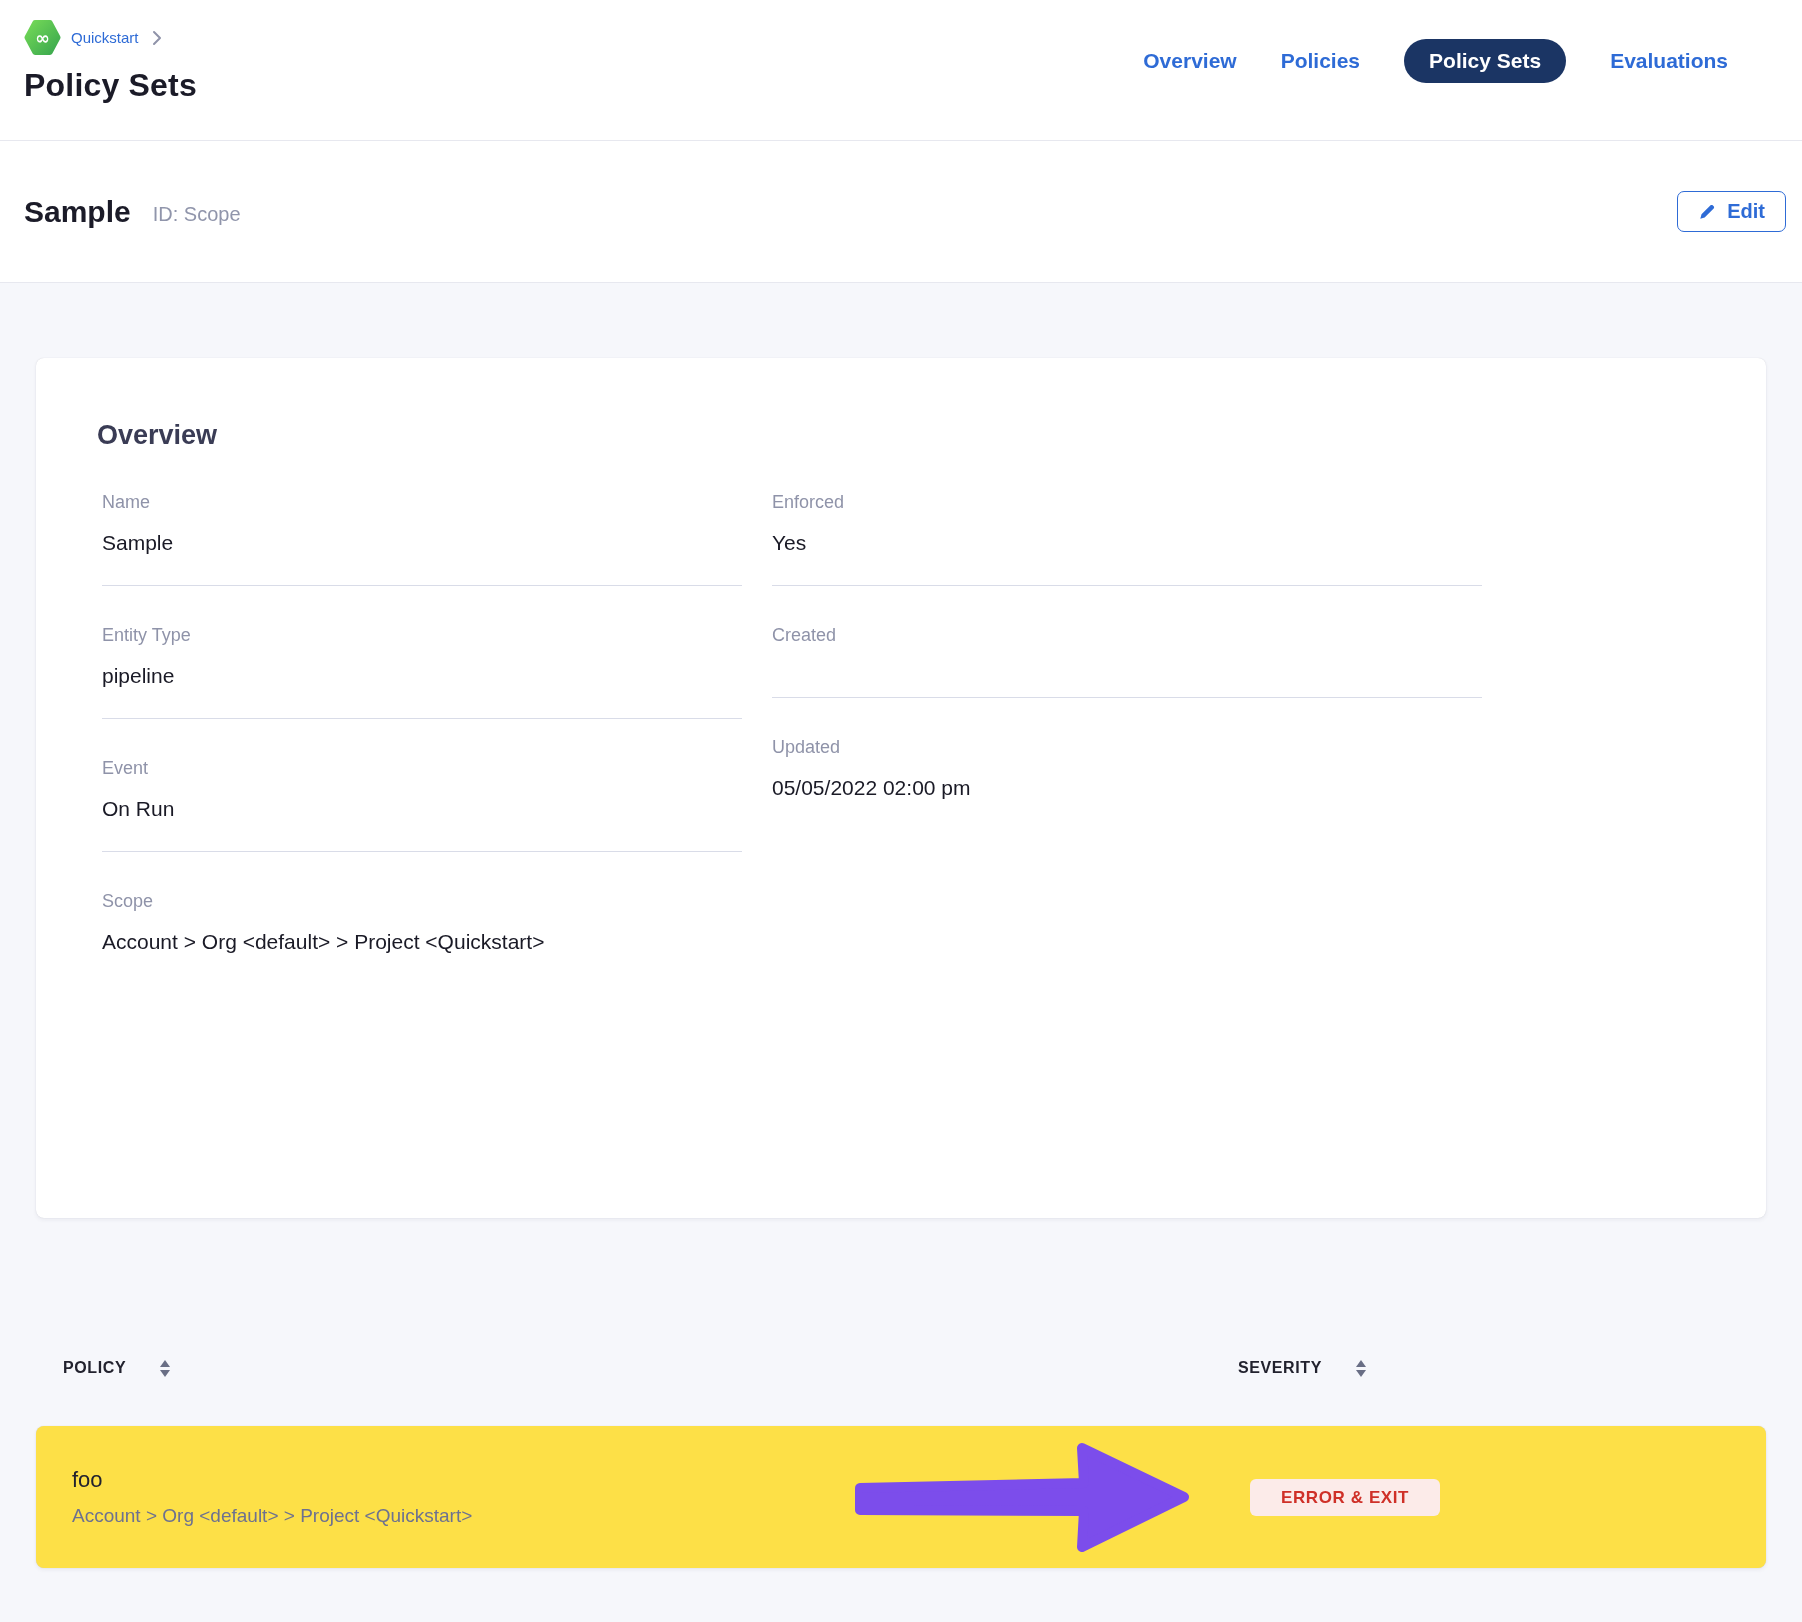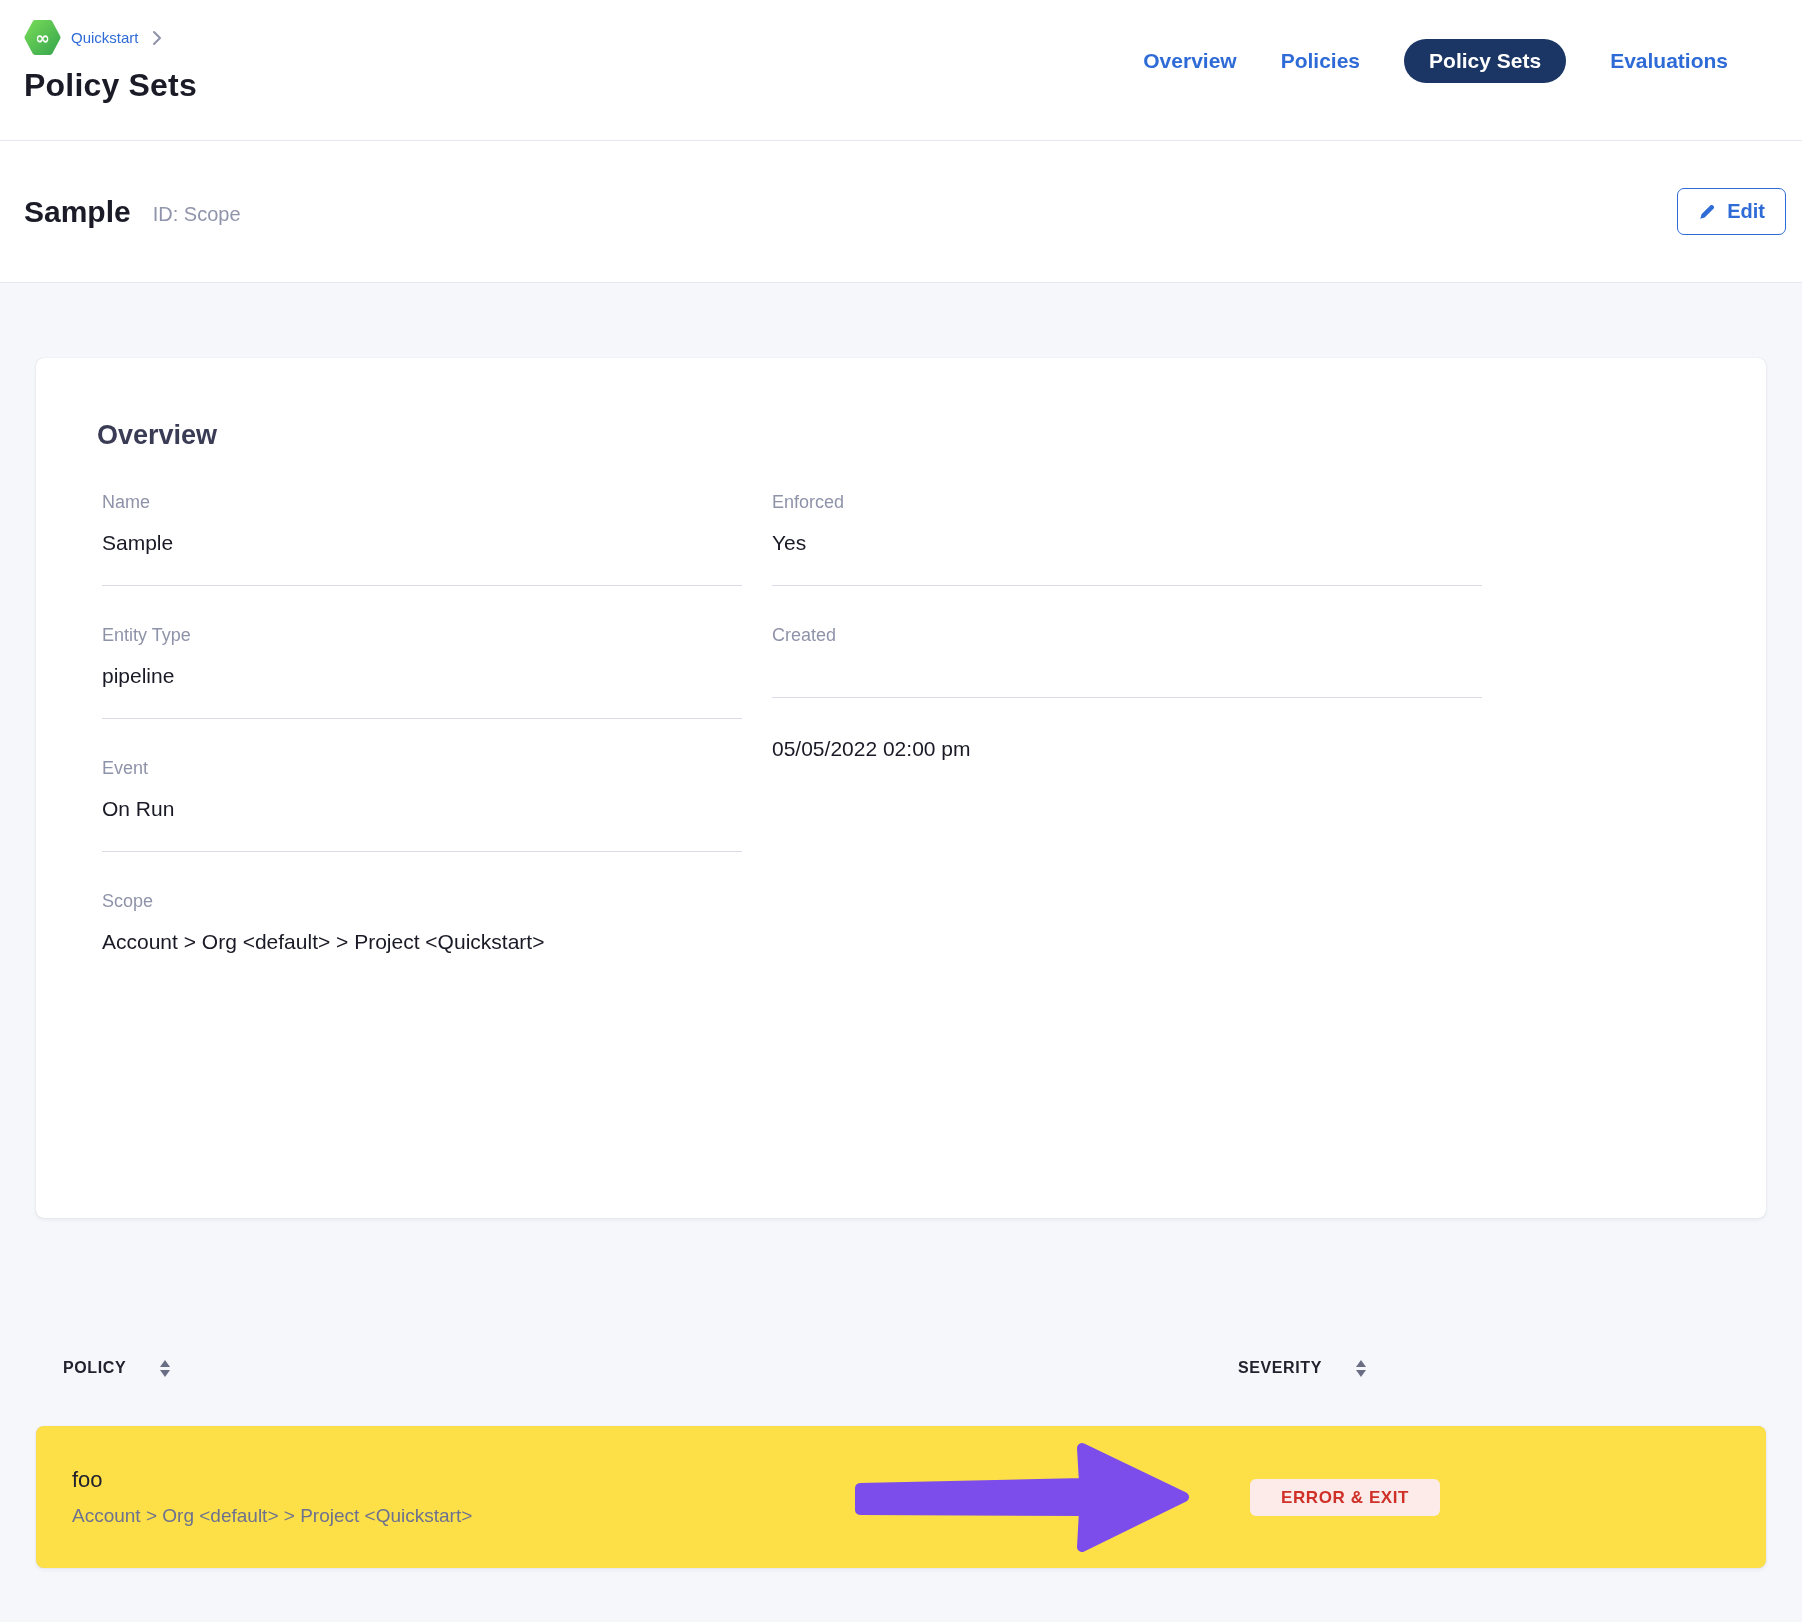--- a/index.html
+++ b/index.html
@@ -25,21 +25,21 @@
   }
 
   
   .sub-header {
     background:#fff; height:142px; border-bottom:1px solid #e7e8ef;
     display:flex; align-items:center; padding:0 16px 0 24px;
   }
   .entity-name { font-size:30px; font-weight:700; color:#1b1b28; }
   .entity-id { font-size:20px; color:#9095ab; margin-left:22px; margin-top:5px; }
   .edit-button {
-    margin-left:auto; height:47px; padding:0 20px;
+    margin-left:auto; height:41px; padding:0 20px;
     border:1.5px solid #2e6bd6; border-radius:7px; background:#fff;
     color:#2e6bd6; font-size:20px; font-weight:600; font-family:inherit;
     display:flex; align-items:center; gap:10px; cursor:pointer;
   }
 
   
   .main { padding:75px 36px 0; }
 
   .overview-card {
     background:#fff; border-radius:8px; height:860px;
@@ -150,20 +150,21 @@
       </div>
       <div class="fields-col">
         <div class="field">
           <div class="field-label">Enforced</div>
           <div class="field-value">Yes</div>
         </div>
         <div class="field">
           <div class="field-label">Created</div>
         </div>
         <div class="field">
+          <div class="field-label">Updated</div>
           <div class="field-value">05/05/2022 02:00 pm</div>
         </div>
       </div>
     </div>
   </div>
 
   <div class="table-header">
     <span class="col-label">
       <span>POLICY</span>
       <span class="sort-icon">

